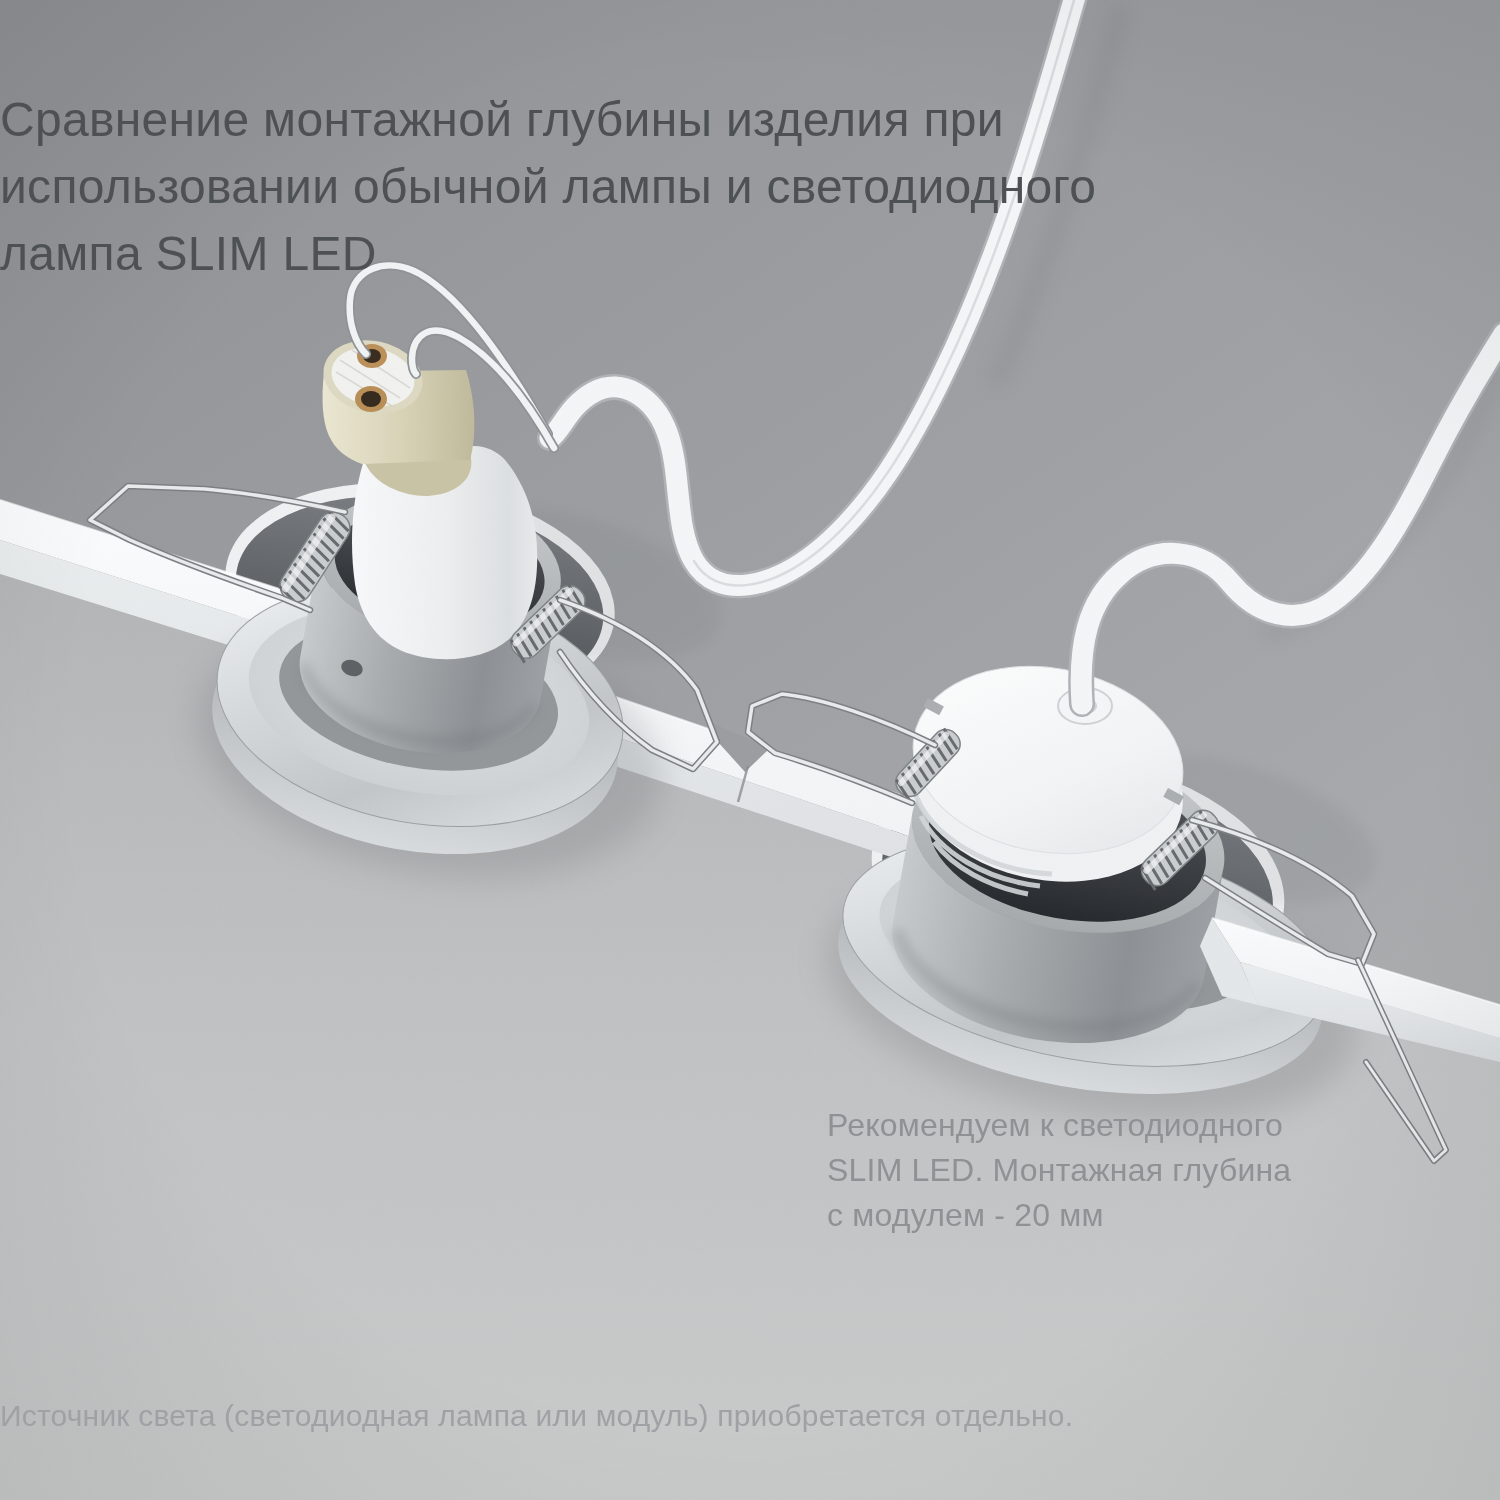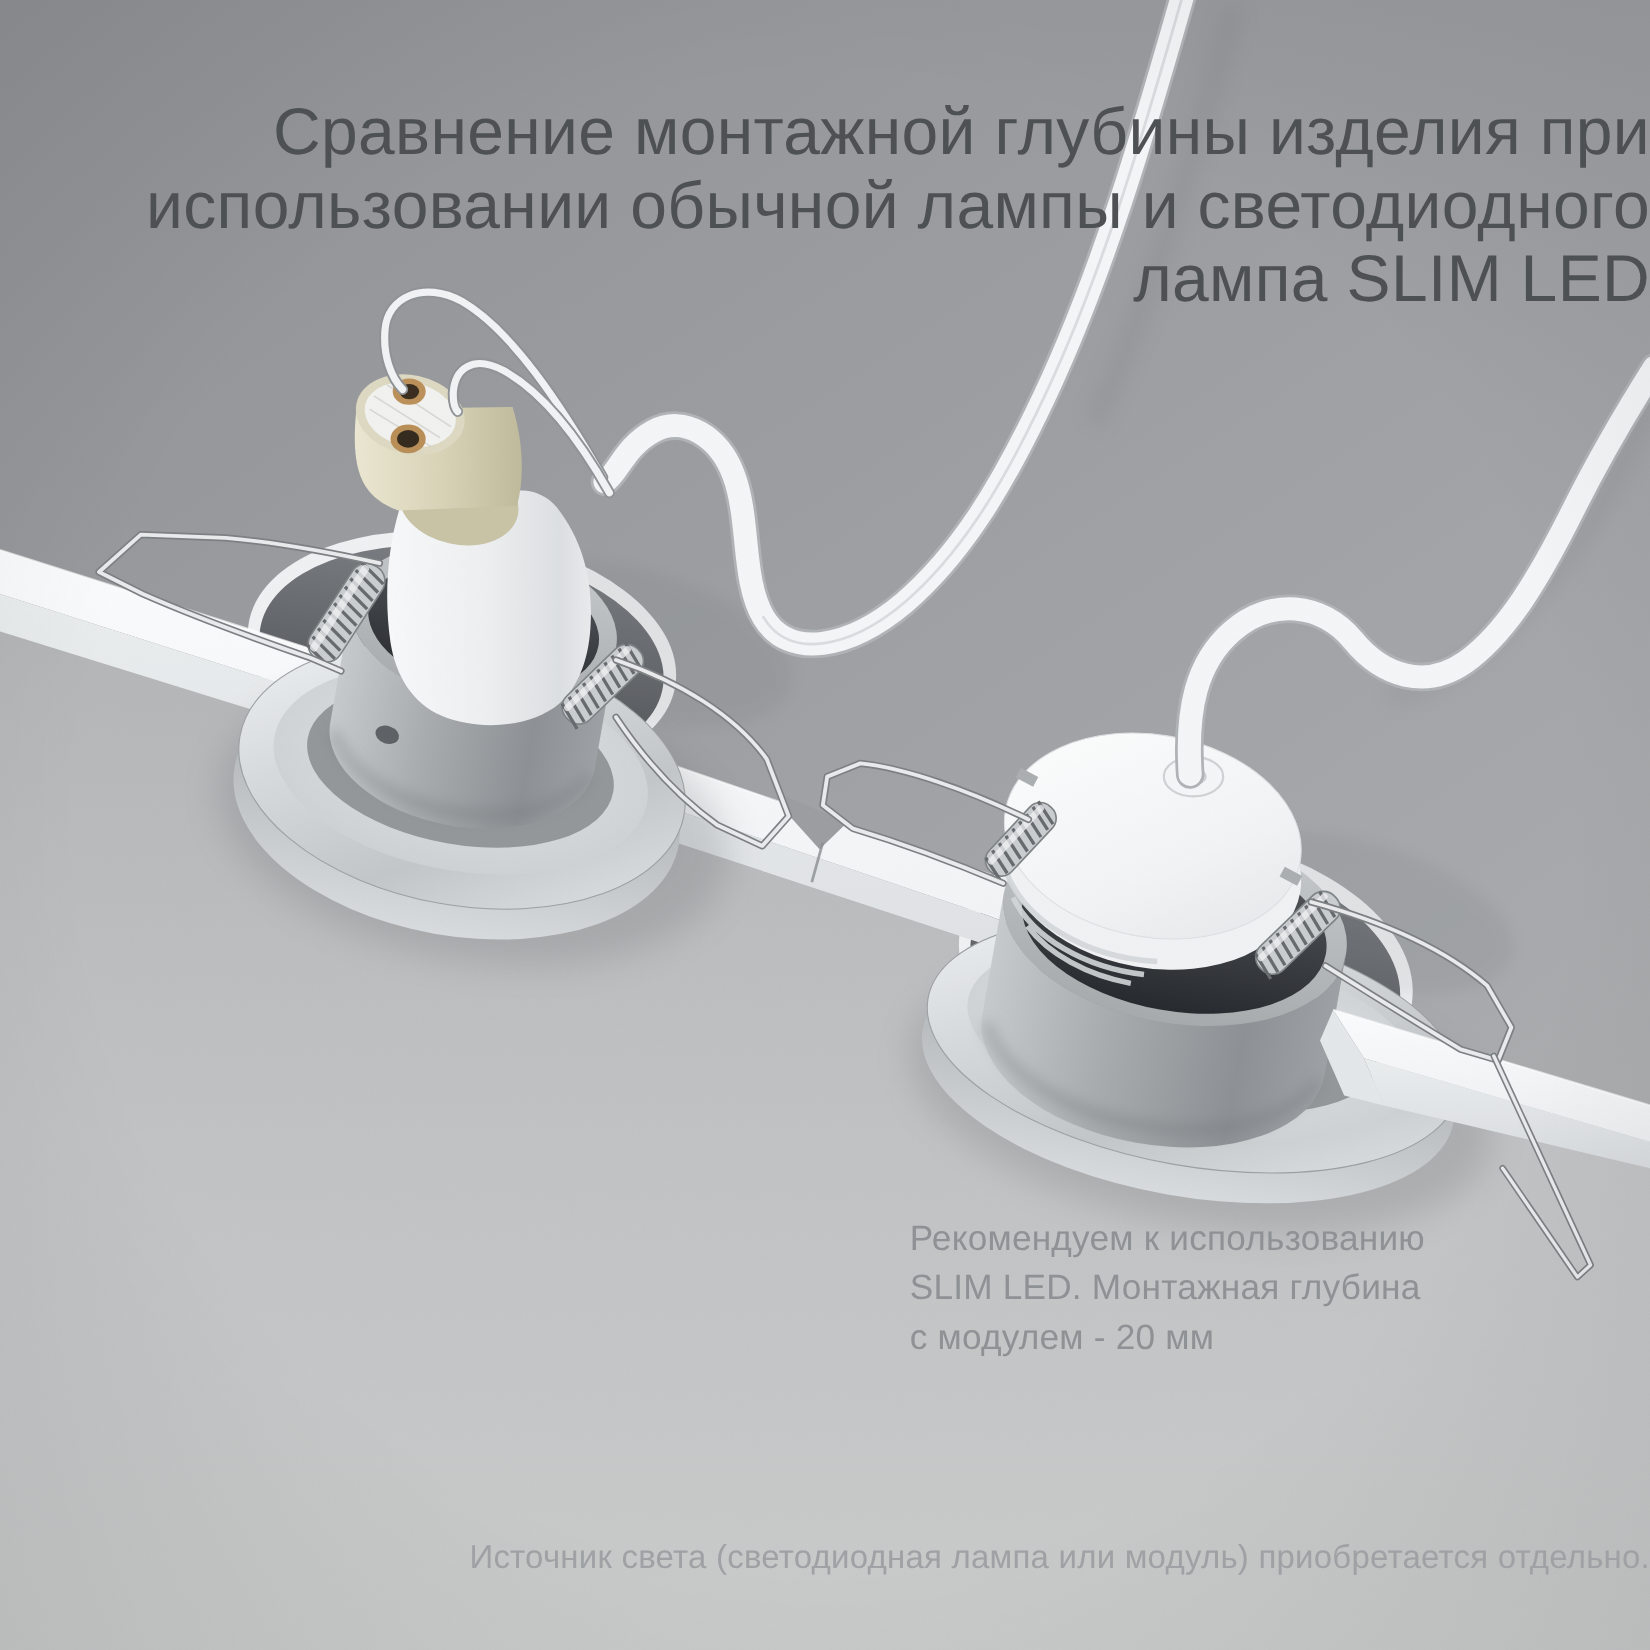--- a/index.html
+++ b/index.html
@@ -7,31 +7,31 @@
   }
   html,body{margin:0;padding:0;}
   body{
     width:1500px;height:1500px;overflow:hidden;position:relative;
     background:var(--page_bg);
     font-family:"Liberation Sans","DejaVu Sans",sans-serif;
   }
   #scene{position:absolute;left:0;top:0;width:1500px;height:1500px;display:block;}
   .txt{position:absolute;z-index:5;}
   #title{
-    left:0;right:0;top:86px;text-align:right;
-    font-size:60px;line-height:67px;font-weight:400;
+    left:0;right:0;top:86px;text-align:left;
+    font-size:48px;line-height:67px;font-weight:400;
     color:var(--title_text);letter-spacing:.3px;
   }
   #note{
     left:827px;top:1103px;width:560px;
     font-size:32px;line-height:45px;font-weight:400;
     color:var(--note_text);letter-spacing:.2px;
   }
   #footer-note{
-    left:0;right:0;top:1397px;text-align:right;
+    left:0;right:0;top:1397px;text-align:left;
     font-size:30px;line-height:38px;font-weight:400;
     color:var(--footer_text);letter-spacing:.2px;
   }
   .line{display:block;}
 </style>
 </head>
 <body>
 
 <svg id="scene" viewBox="0 0 1500 1500" xmlns="http://www.w3.org/2000/svg">
   <defs>
@@ -281,20 +281,20 @@
   <rect x="0" y="0" width="1500" height="1500" fill="url(#gVign)"></rect>
 </svg>
 
 <div id="title" class="txt">
   <span class="line">Сравнение монтажной глубины изделия при</span>
   <span class="line">использовании обычной лампы и светодиодного</span>
   <span class="line">лампа SLIM LED</span>
 </div>
 
 <div id="note" class="txt">
-  <span class="line">Рекомендуем к использованию</span>
+  <span class="line">Рекомендуем к светодиодного</span>
   <span class="line">SLIM LED. Монтажная глубина</span>
   <span class="line">с модулем - 20 мм</span>
 </div>
 
 <div id="footer-note" class="txt">
   <span>Источник света (светодиодная лампа или модуль) приобретается отдельно.</span>
 </div>
 
 </body></html>

